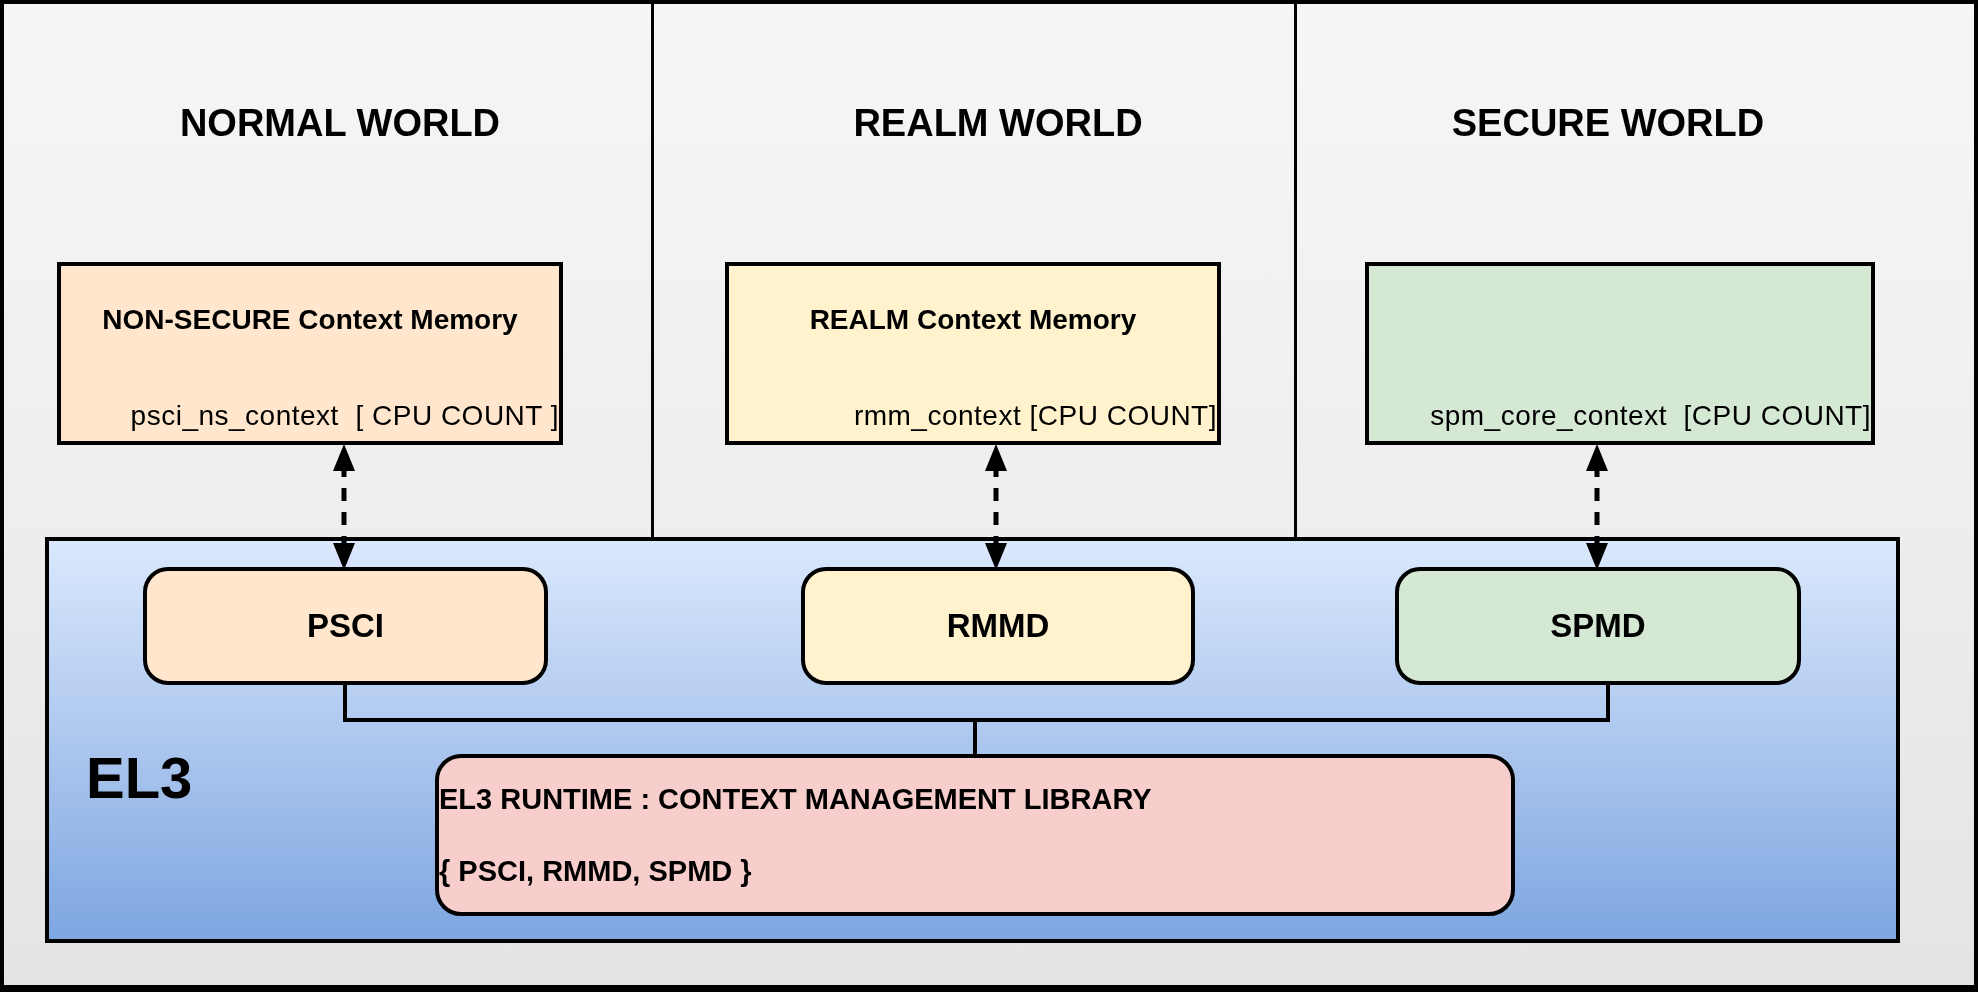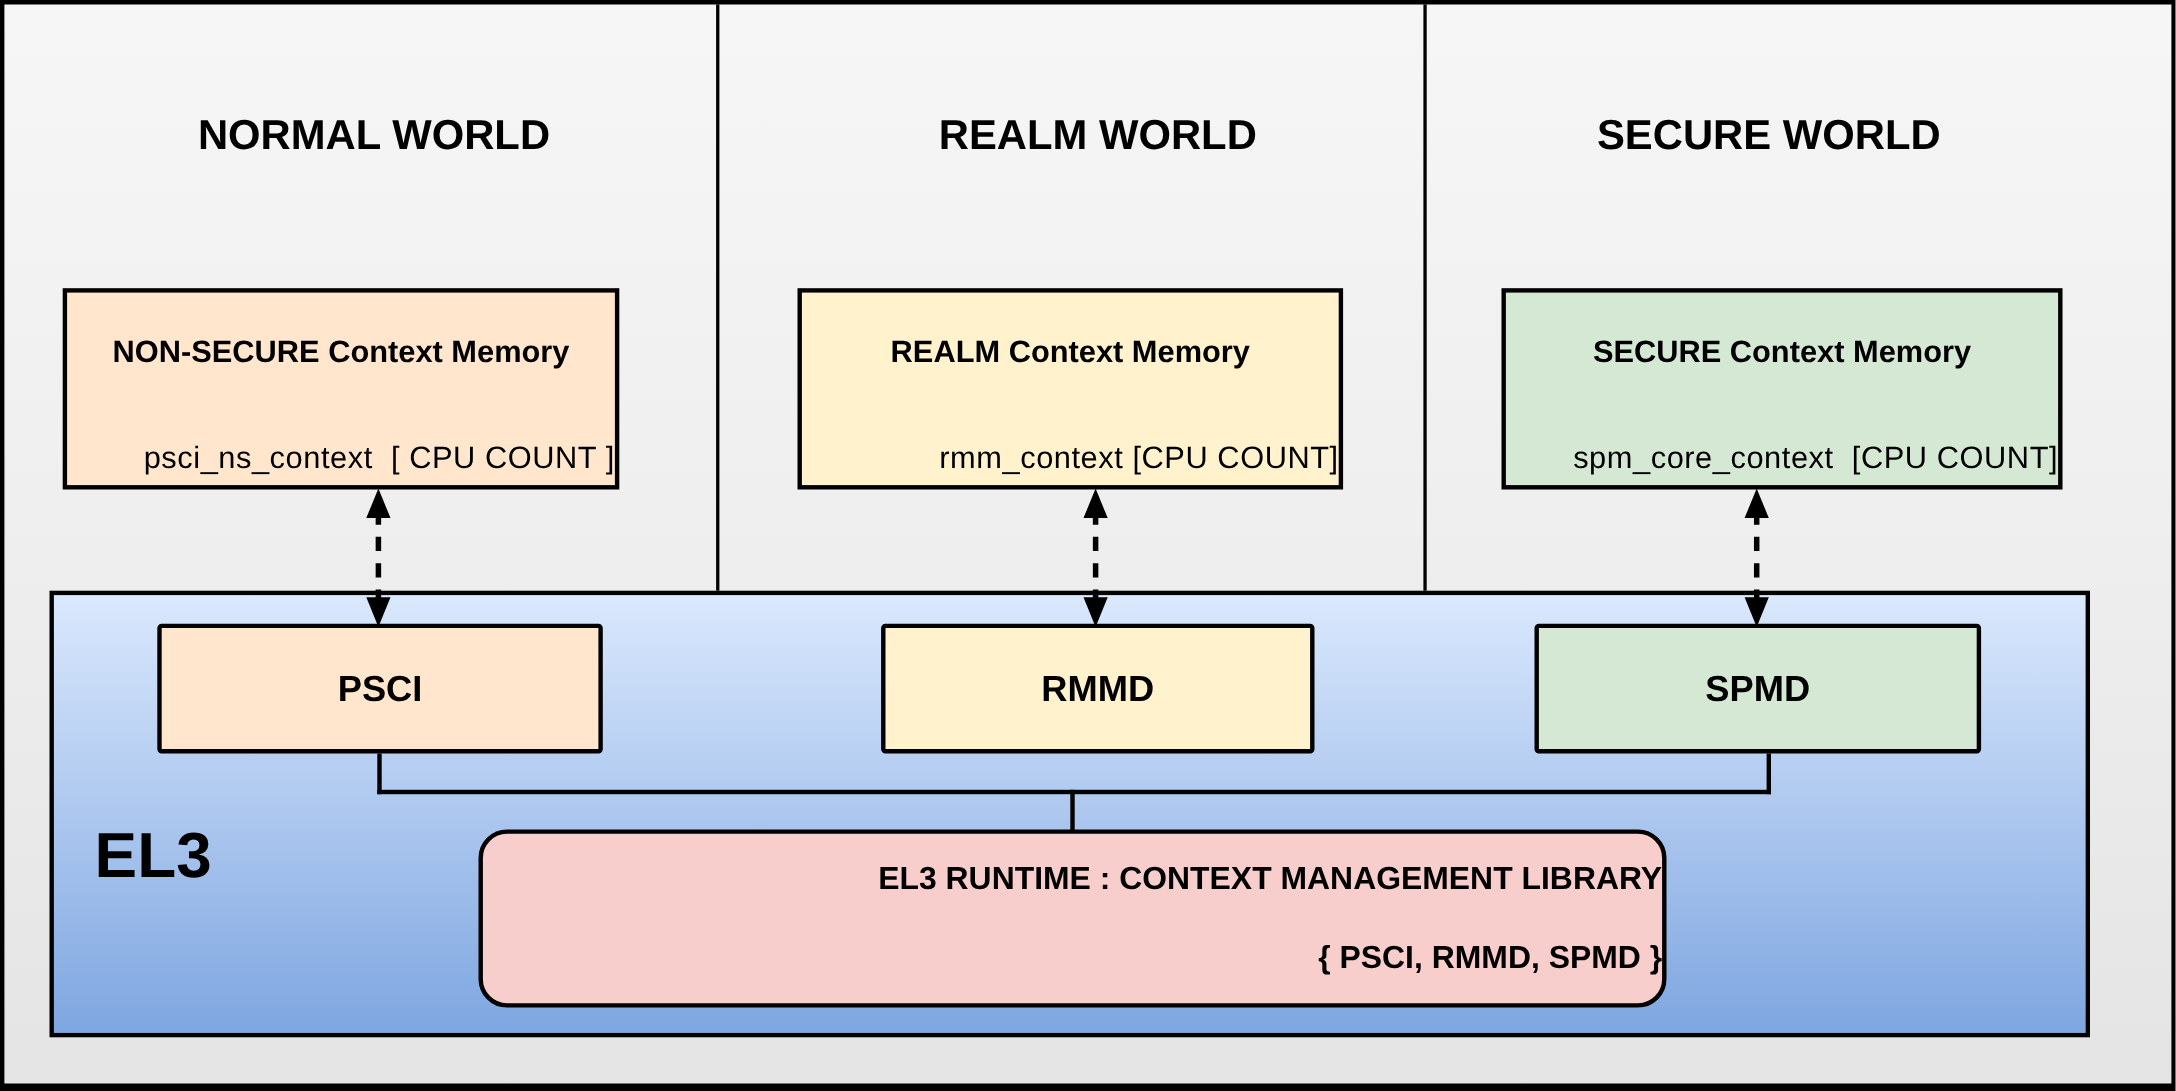--- a/index.html
+++ b/index.html
@@ -48,28 +48,28 @@
     background:linear-gradient(180deg,#DAE8FC 0%,#A8C4ED 55%,#7EA6E0 100%);
     border:4px solid #000;box-sizing:border-box;z-index:5;
   }
   .el3-label{
     position:absolute;left:86px;top:750px;
     font-size:58px;font-weight:bold;line-height:56px;z-index:8;
   }
   .connector{position:absolute;background:#000;z-index:6;}
   .chip{
     position:absolute;top:567px;height:118px;
-    border:4px solid #000;border-radius:4px;box-sizing:border-box;
+    border:4px solid #000;border-radius:25px;box-sizing:border-box;
     display:flex;align-items:center;justify-content:center;
     font-size:33px;font-weight:bold;z-index:7;white-space:pre;
   }
   .runtime-box{
     position:absolute;left:435px;top:754px;width:1080px;height:162px;
     background:#F8CECC;border:4px solid #000;border-radius:26px;box-sizing:border-box;
-    display:flex;flex-direction:column;align-items:flex-end;justify-content:center;
+    display:flex;flex-direction:column;align-items:flex-start;justify-content:center;
     z-index:7;
     gap:32px;
   }
   .runtime-line{
     font-size:29px;font-weight:bold;line-height:40px;text-align:center;white-space:pre;
   }
 </style>
 </head>
 <body>
 
@@ -84,21 +84,20 @@
 
   <div class="mem-box fill-peach" style="left:57px;width:506px;">
     <div class="mem-title">NON-SECURE Context Memory</div>
     <div class="mem-detail">psci_ns_context  [ CPU COUNT ]</div>
   </div>
   <div class="mem-box fill-yellow" style="left:725px;width:496px;">
     <div class="mem-title">REALM Context Memory</div>
     <div class="mem-detail">rmm_context [CPU COUNT]</div>
   </div>
   <div class="mem-box fill-green" style="left:1365px;width:510px;">
-    <div class="mem-title">SECURE Context Memory</div>
     <div class="mem-detail">spm_core_context  [CPU COUNT]</div>
   </div>
 
   <svg class="sync-arrow" style="left:330px;top:444px;" width="28" height="126" viewBox="0 0 28 126">
     <line x1="14" y1="20" x2="14" y2="106" stroke="#000" stroke-width="5" stroke-dasharray="13 11"></line>
     <polygon points="14,0 25,27 3,27" fill="#000"></polygon>
     <polygon points="14,126 25,99 3,99" fill="#000"></polygon>
   </svg>
   <svg class="sync-arrow" style="left:982px;top:444px;" width="28" height="126" viewBox="0 0 28 126">
     <line x1="14" y1="20" x2="14" y2="106" stroke="#000" stroke-width="5" stroke-dasharray="13 11"></line>

